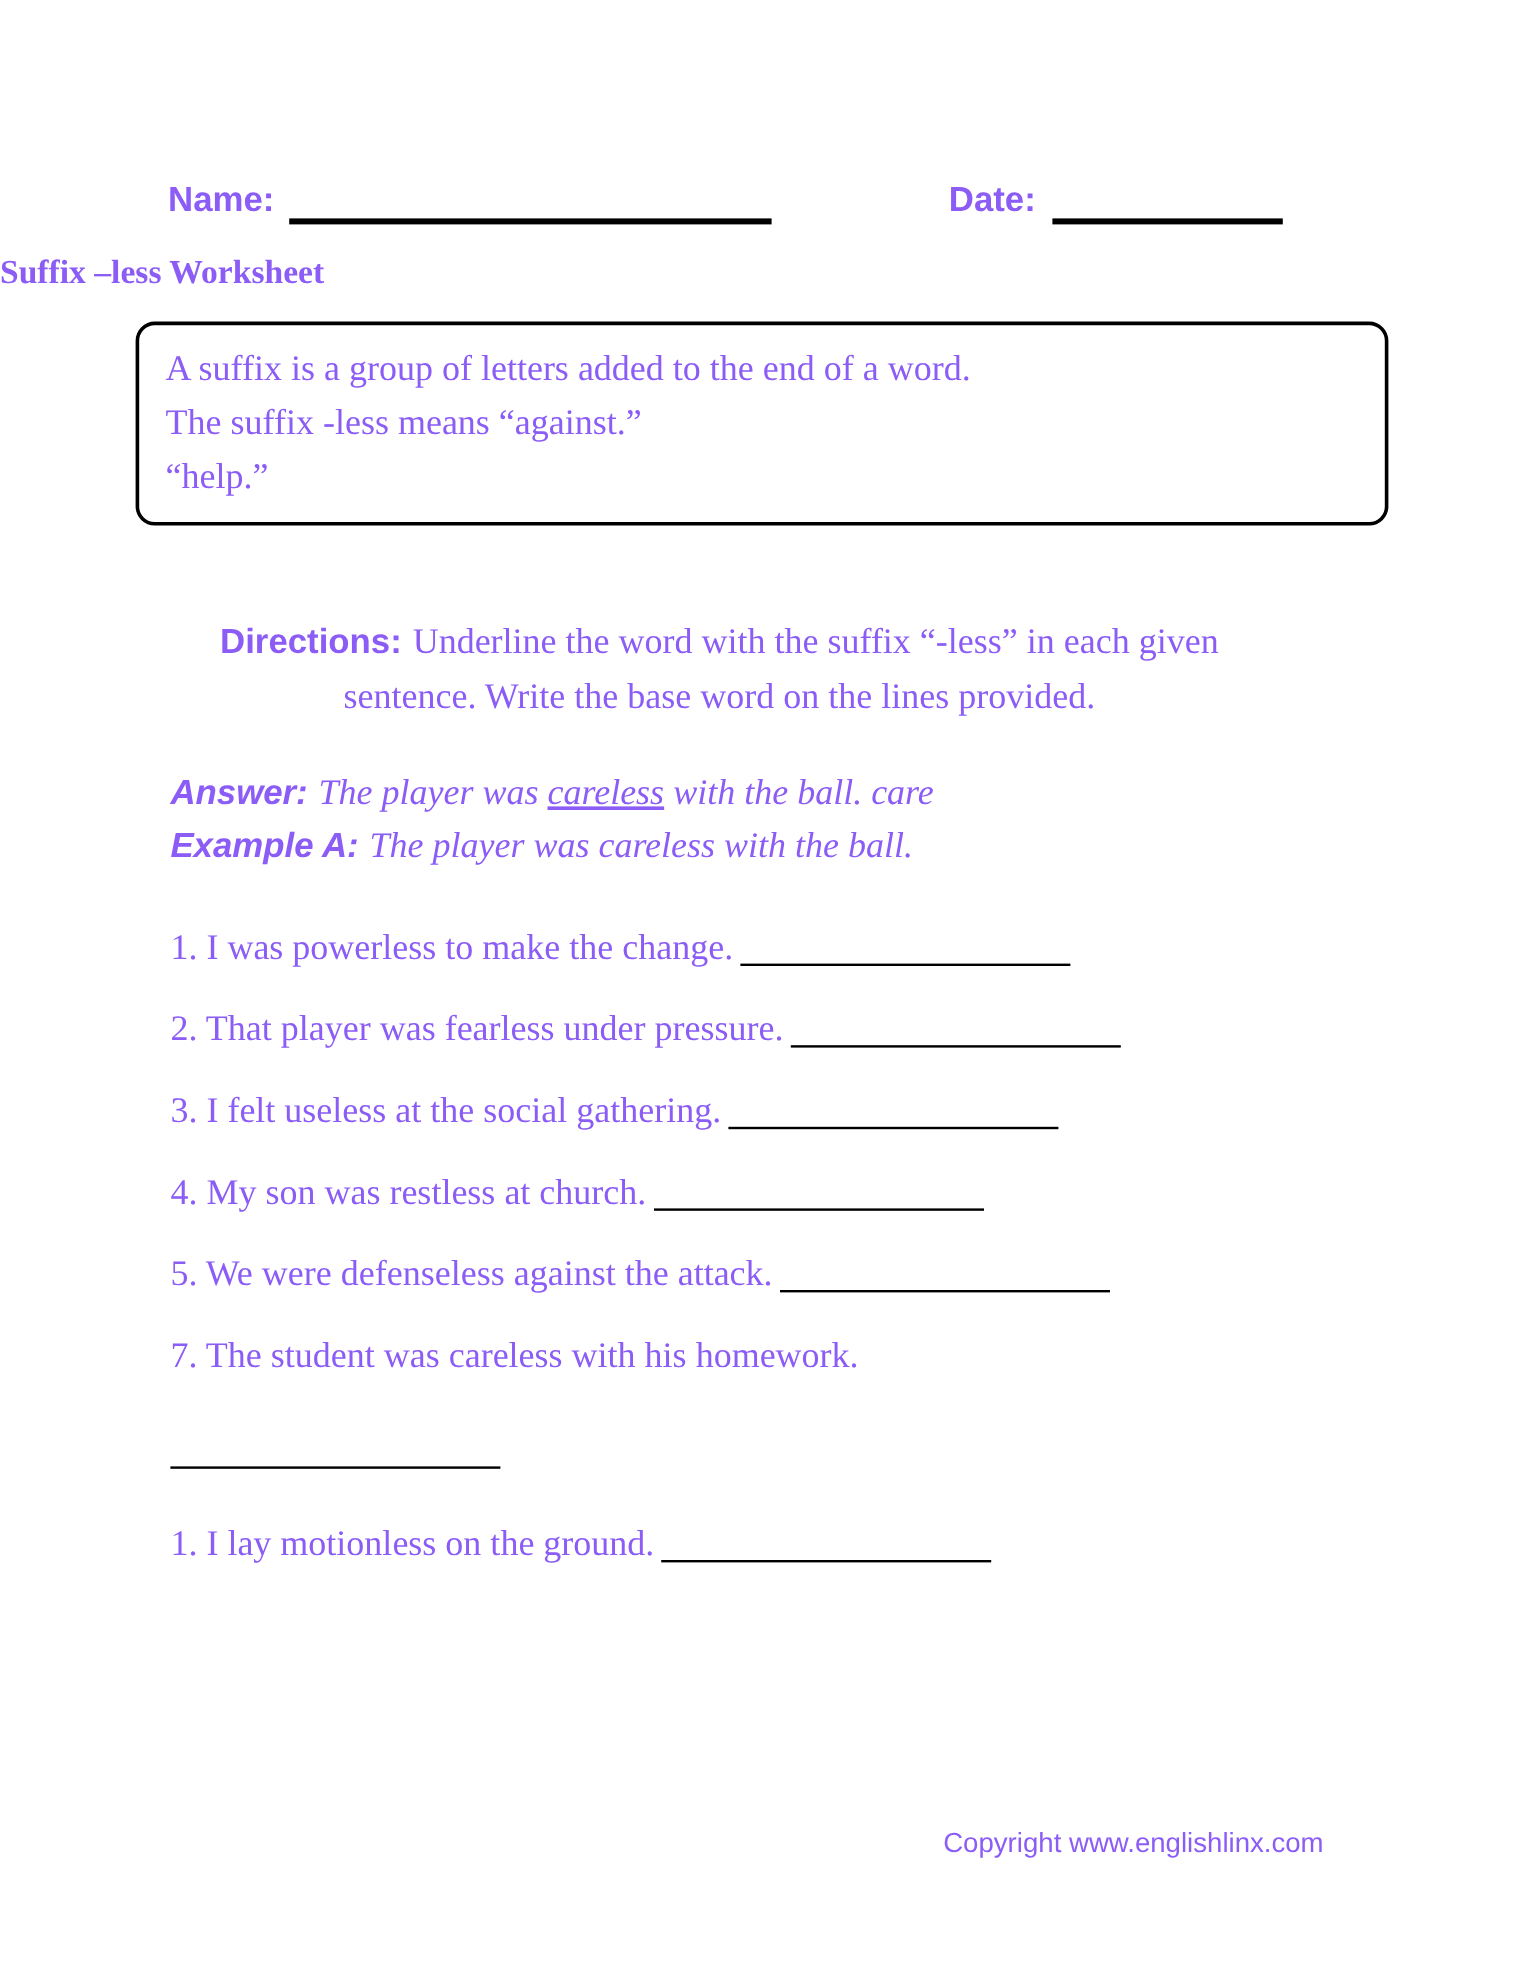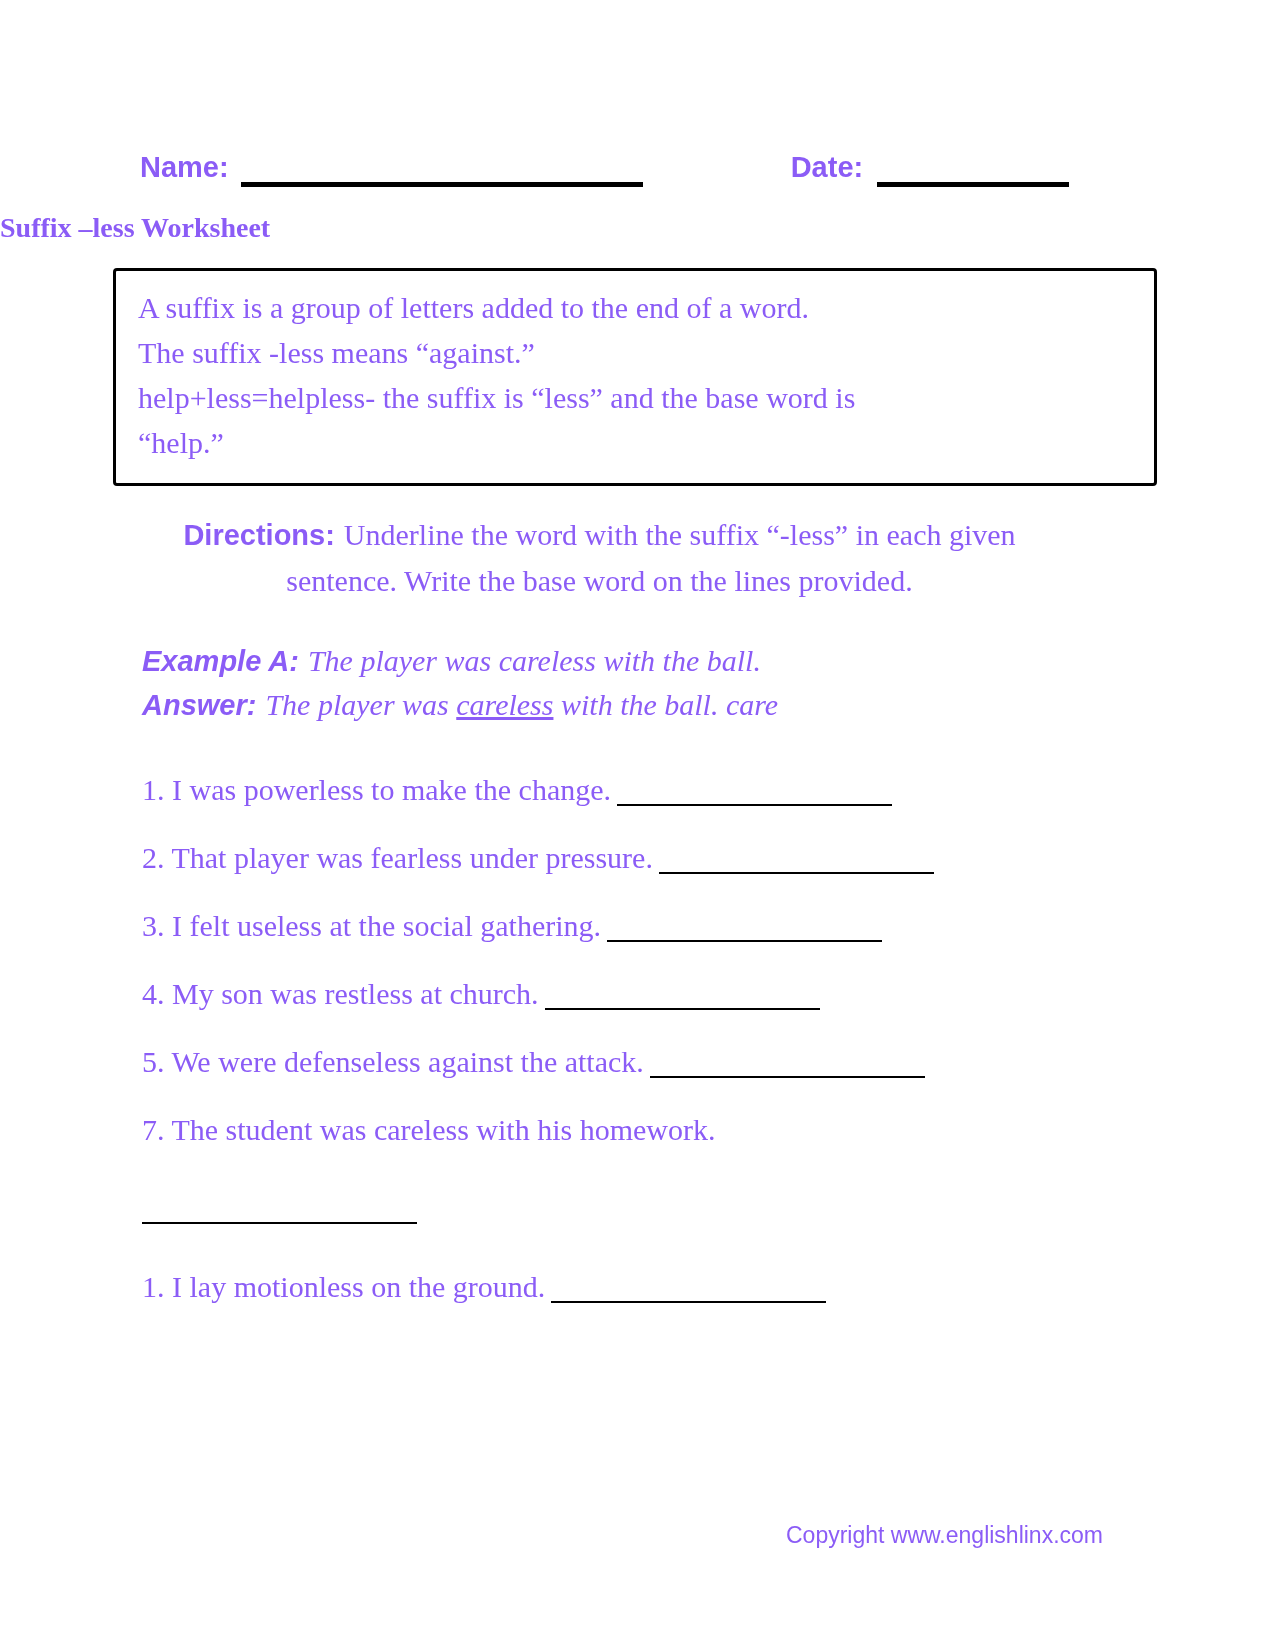--- a/index.html
+++ b/index.html
@@ -32,24 +32,24 @@
   .title {
     position:absolute; top:212px; left:0; width:100%;
     text-align:left;
     font-family:"Liberation Serif", serif;
     font-weight:700; font-size:28px;
   }
 
   
   .info-box {
     position:absolute; top:268px; left:113px;
-    width:1044px; height:218px;
+    width:1044px; height:170px;
     box-sizing:border-box;
     border:3px solid #000;
-    border-radius:4px;
+    border-radius:16px;
     padding:14px 2px 0 22px;
     font-family:"Liberation Serif", serif;
     font-size:30px; line-height:45px;
   }
 
   
   .content {
     position:absolute; top:512px; left:142px; width:915px;
     font-family:"Liberation Serif", serif;
     font-size:30px; line-height:45px;
@@ -99,36 +99,35 @@
     <span class="blank-rule name-rule"></span>
     <span class="date-label">Date:</span>
     <span class="blank-rule date-rule"></span>
   </div>
 
   <div class="title">Suffix –less Worksheet</div>
 
   <div class="info-box">
     <div>A suffix is a group of letters added to the end of a word.</div>
     <div>The suffix -less means “against.”</div>
-    <div>help+less=helpless- the suffix is “less” and the base word is</div>
     <div>“help.”</div>
   </div>
 
   <div class="content">
 
     <p style="margin:0;text-align:center;">
       <span class="sans-label">Directions:</span><span>Underline the word with the suffix “-less” in each given sentence. Write the base word on the lines provided.</span>
     </p>
 
     <div class="example-block">
       <div>
-        <span class="sans-label">Example A:</span><span class="example-text">The player was careless with the ball.</span>
+        <span class="sans-label">Answer:</span><span class="example-text">The player was </span><span class="example-text underlined-word">careless</span><span class="example-text"> with the ball. care</span>
       </div>
       <div>
-        <span class="sans-label">Answer:</span><span class="example-text">The player was </span><span class="example-text underlined-word">careless</span><span class="example-text"> with the ball. care</span>
+        <span class="sans-label">Example A:</span><span class="example-text">The player was careless with the ball.</span>
       </div>
     </div>
 
     <div class="items">
       <div class="item">
         <span>1. I was powerless to make the change.</span><span class="answer-blank"></span>
       </div>
       <div class="item">
         <span>2. That player was fearless under pressure.</span><span class="answer-blank"></span>
       </div>

